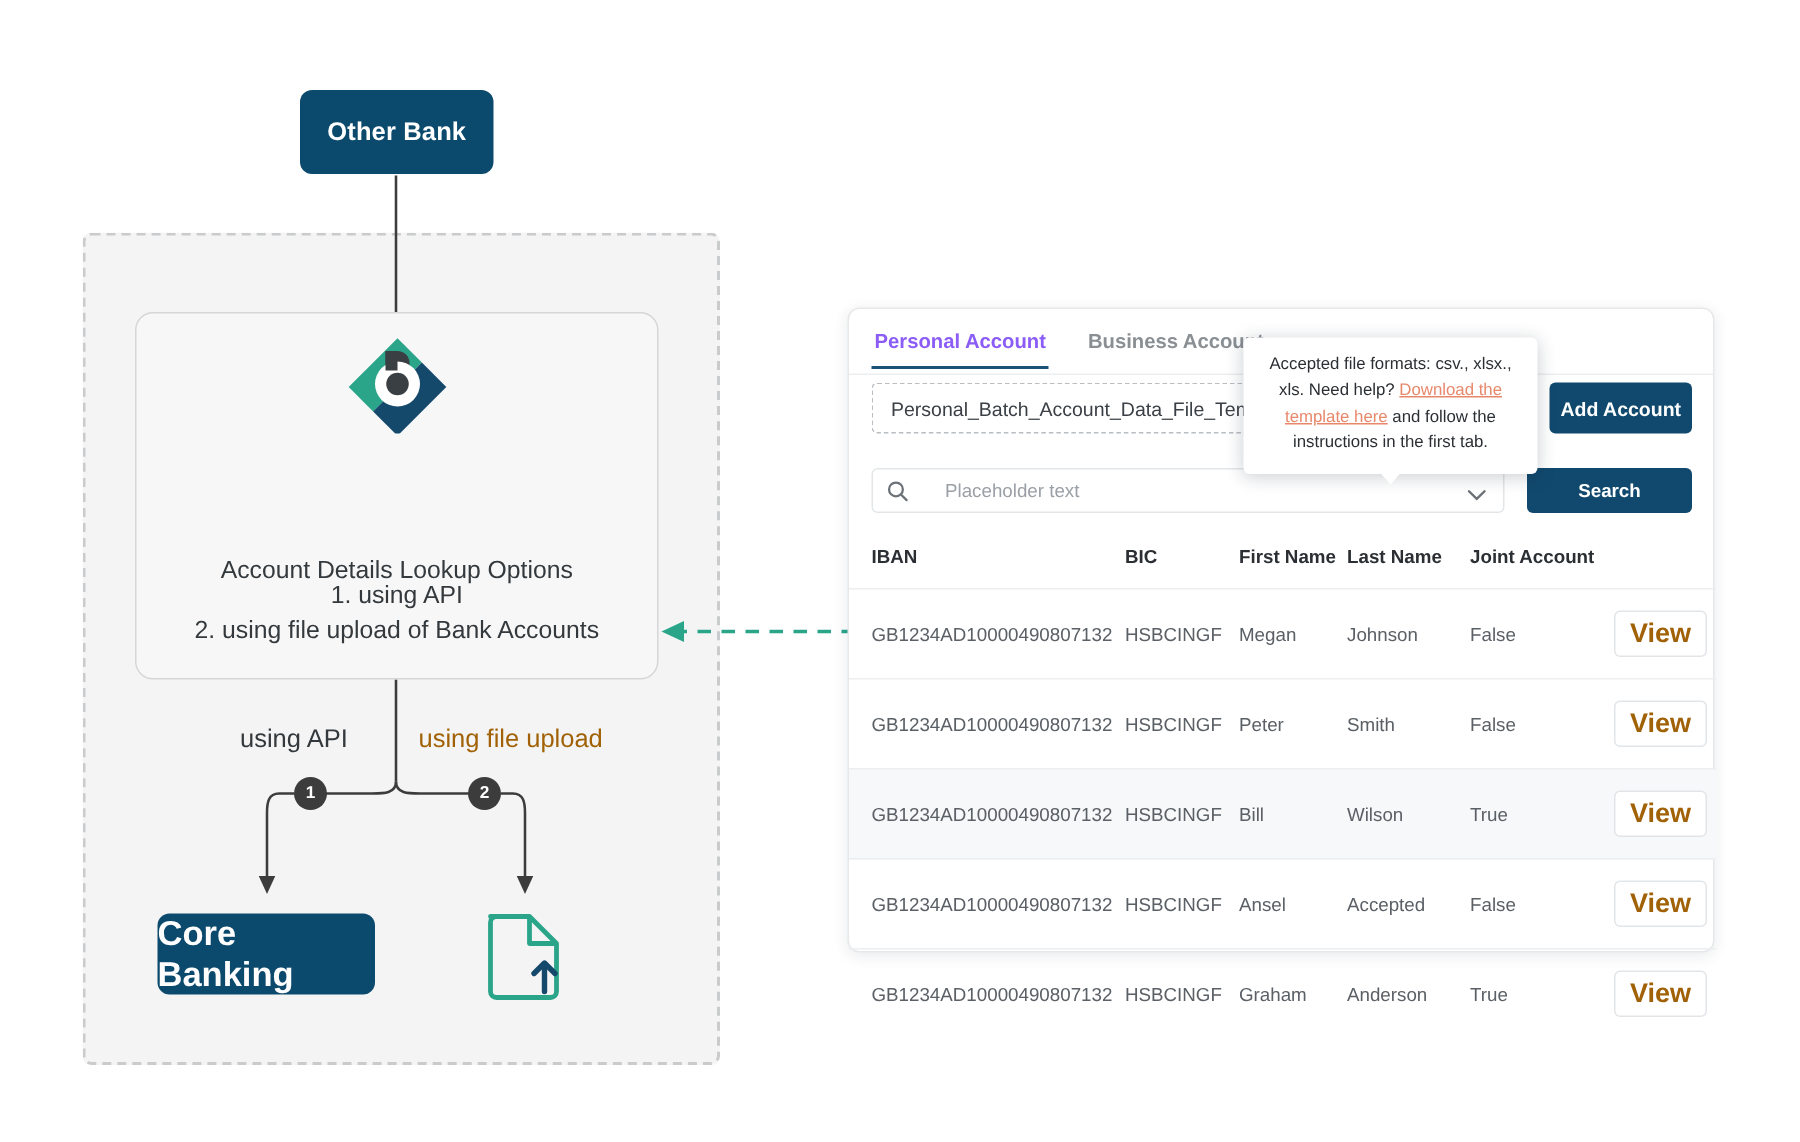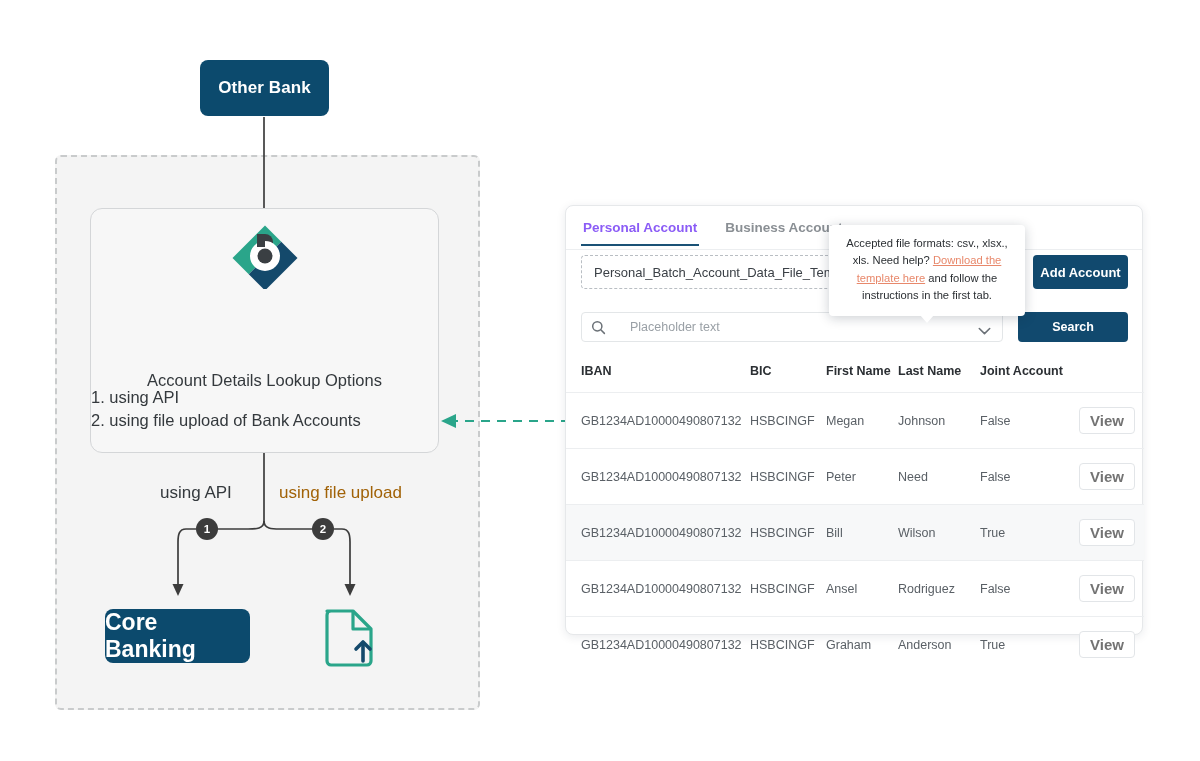--- a/index.html
+++ b/index.html
@@ -40,21 +40,21 @@
   .vop-title {
     position: absolute; left: 0; right: 0; top: 92px;
     text-align: center; font-size: 20.5px; font-weight: 700; color: #34393d;
   }
   .vop-sub {
     position: absolute; left: 0; right: 0; top: 138px;
     text-align: center; font-size: 16.5px; font-weight: 400; color: #34393d; margin-top: 24px;
   }
   .vop-opt {
     position: absolute; left: 0; right: 0;
-    font-size: 16.5px; color: #34393d;
+    text-align: center; font-size: 16.5px; color: #34393d;
   }
   .vop-opt1 { top: 179px; }
   .vop-opt2 { top: 202px; }
 
   .lbl-api {
     position: absolute; left: 160px; top: 483px;
     font-size: 17px; color: #34393d;
   }
   .lbl-upload {
     position: absolute; left: 279px; top: 483px;
@@ -176,21 +176,21 @@
   table.accts tbody tr.hl { background: #f7f8f9; }
   .c-iban { width: 184px; padding-left: 15px !important; }
   .c-bic  { width: 76px; }
   .c-fn   { width: 72px; }
   .c-ln   { width: 82px; }
   .c-ja   { width: 90px; }
   .c-act  { width: 74px; text-align: center; }
   .btn-view {
     display: inline-block; min-width: 46px; padding: 4px 10px;
     border: 1px solid #e2e5e8; border-radius: 4px; background: #fff;
-    color: #737373; font-size: 15px; font-weight: 700; cursor: pointer;
+    color: #a16207; font-size: 18px; font-weight: 700; cursor: pointer;
     font-family: "Liberation Sans", sans-serif;
   }
   .svgline { position: absolute; left: 0; top: 0; pointer-events: none; }
 </style>
 </head>
 <body>
 
 <div id="root">
 
   <div class="dashed-region"></div>
@@ -325,37 +325,37 @@
             <td class="c-bic">HSBCINGF</td>
             <td class="c-fn">Megan</td>
             <td class="c-ln">Johnson</td>
             <td class="c-ja">False</td>
             <td class="c-act"><button class="btn-view">View</button></td>
           </tr>
           <tr>
             <td class="c-iban">GB1234AD10000490807132</td>
             <td class="c-bic">HSBCINGF</td>
             <td class="c-fn">Peter</td>
-            <td class="c-ln">Need</td>
+            <td class="c-ln">Smith</td>
             <td class="c-ja">False</td>
             <td class="c-act"><button class="btn-view">View</button></td>
           </tr>
           <tr class="hl">
             <td class="c-iban">GB1234AD10000490807132</td>
             <td class="c-bic">HSBCINGF</td>
             <td class="c-fn">Bill</td>
             <td class="c-ln">Wilson</td>
             <td class="c-ja">True</td>
             <td class="c-act"><button class="btn-view">View</button></td>
           </tr>
           <tr>
             <td class="c-iban">GB1234AD10000490807132</td>
             <td class="c-bic">HSBCINGF</td>
             <td class="c-fn">Ansel</td>
-            <td class="c-ln">Rodriguez</td>
+            <td class="c-ln">Accepted</td>
             <td class="c-ja">False</td>
             <td class="c-act"><button class="btn-view">View</button></td>
           </tr>
           <tr>
             <td class="c-iban">GB1234AD10000490807132</td>
             <td class="c-bic">HSBCINGF</td>
             <td class="c-fn">Graham</td>
             <td class="c-ln">Anderson</td>
             <td class="c-ja">True</td>
             <td class="c-act"><button class="btn-view">View</button></td>

